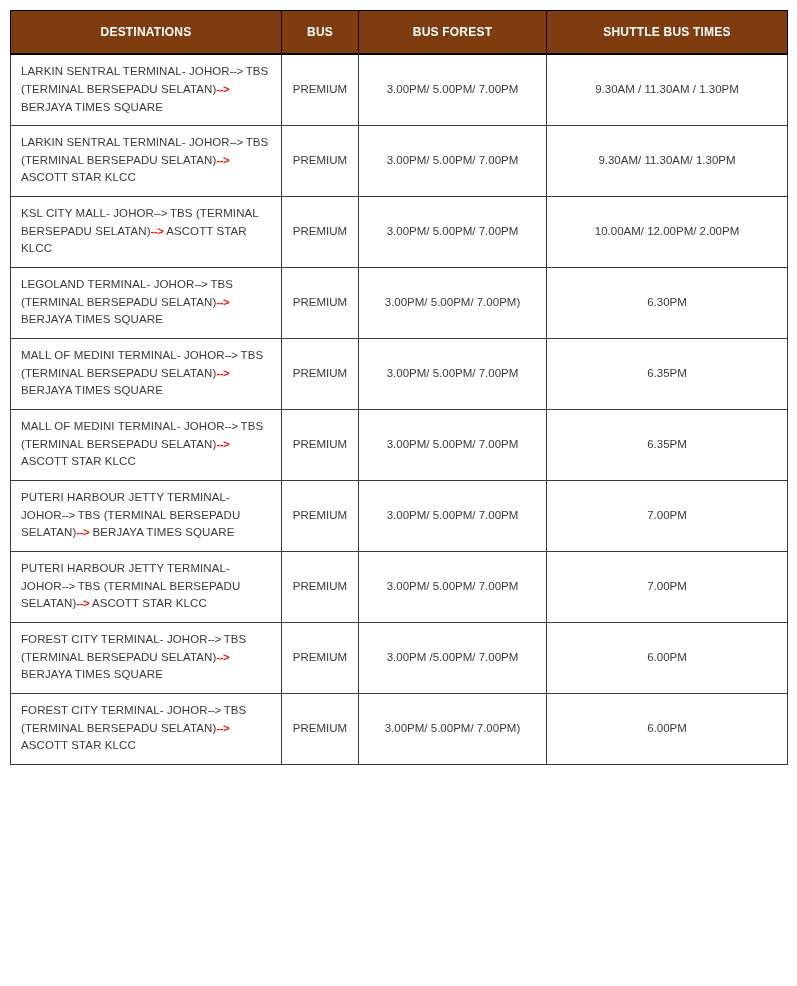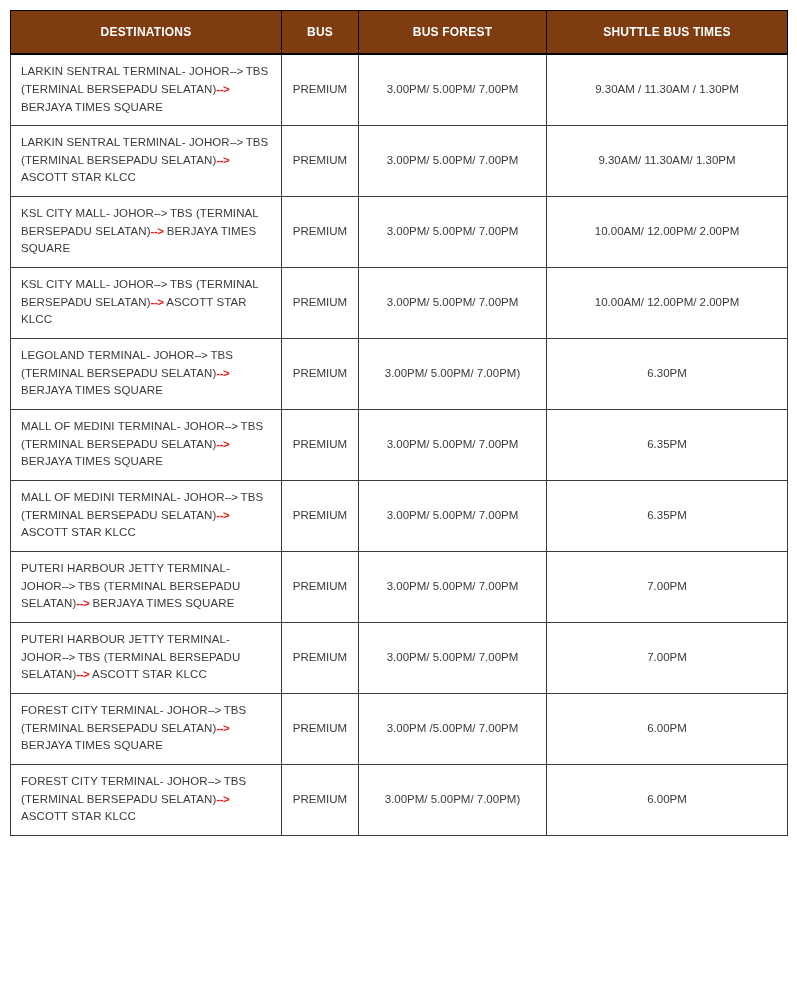--- a/index.html
+++ b/index.html
@@ -140,26 +140,20 @@
             <td class="bus-timing">3.00PM/ 5.00PM/ 7.00PM</td>
             <td class="shuttle-timing">9.30AM / 11.30AM / 1.30PM</td>
           </tr>
           <tr>
             <td class="dest"><span>LARKIN SENTRAL TERMINAL- JOHOR</span><span class="arrow-dark">--&gt;</span><span> TBS (TERMINAL BERSEPADU SELATAN)</span><span class="arrow-red">--&gt;</span><span> ASCOTT STAR KLCC</span></td>
             <td class="bus">PREMIUM</td>
             <td class="bus-timing">3.00PM/ 5.00PM/ 7.00PM</td>
             <td class="shuttle-timing">9.30AM/ 11.30AM/ 1.30PM</td>
           </tr>
           <tr>
-            <td class="dest"><span>KSL CITY MALL- JOHOR</span><span class="arrow-dark">--&gt;</span><span> TBS (TERMINAL BERSEPADU SELATAN)</span><span class="arrow-red">--&gt;</span><span> BERJAYA TIMES SQUARE</span></td>
-            <td class="bus">PREMIUM</td>
-            <td class="bus-timing">3.00PM/ 5.00PM/ 7.00PM</td>
-            <td class="shuttle-timing">10.00AM/ 12.00PM/ 2.00PM</td>
-          </tr>
-          <tr>
             <td class="dest"><span>KSL CITY MALL- JOHOR</span><span class="arrow-dark">--&gt;</span><span> TBS (TERMINAL BERSEPADU SELATAN)</span><span class="arrow-red">--&gt;</span><span> ASCOTT STAR KLCC</span></td>
             <td class="bus">PREMIUM</td>
             <td class="bus-timing">3.00PM/ 5.00PM/ 7.00PM</td>
             <td class="shuttle-timing">10.00AM/ 12.00PM/ 2.00PM</td>
           </tr>
           <tr>
             <td class="dest"><span>LEGOLAND TERMINAL- JOHOR</span><span class="arrow-dark">--&gt;</span><span> TBS (TERMINAL BERSEPADU SELATAN)</span><span class="arrow-red">--&gt;</span><span> BERJAYA TIMES SQUARE</span></td>
             <td class="bus">PREMIUM</td>
             <td class="bus-timing">3.00PM/ 5.00PM/ 7.00PM)</td>
             <td class="shuttle-timing">6.30PM</td>

